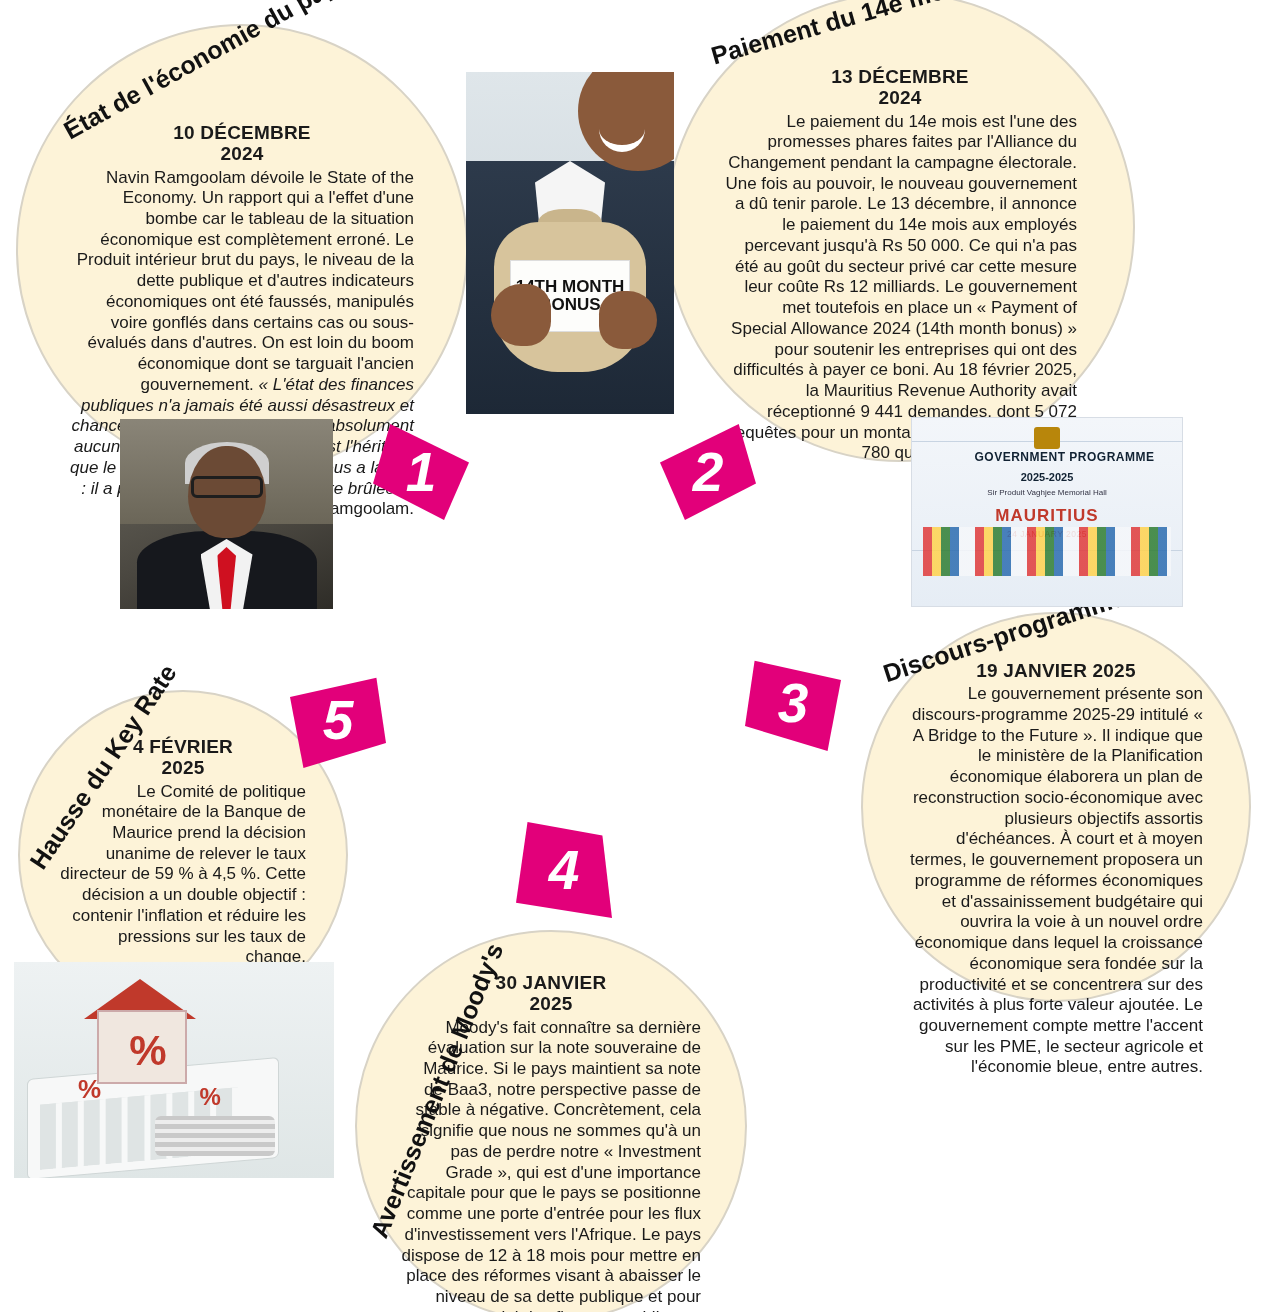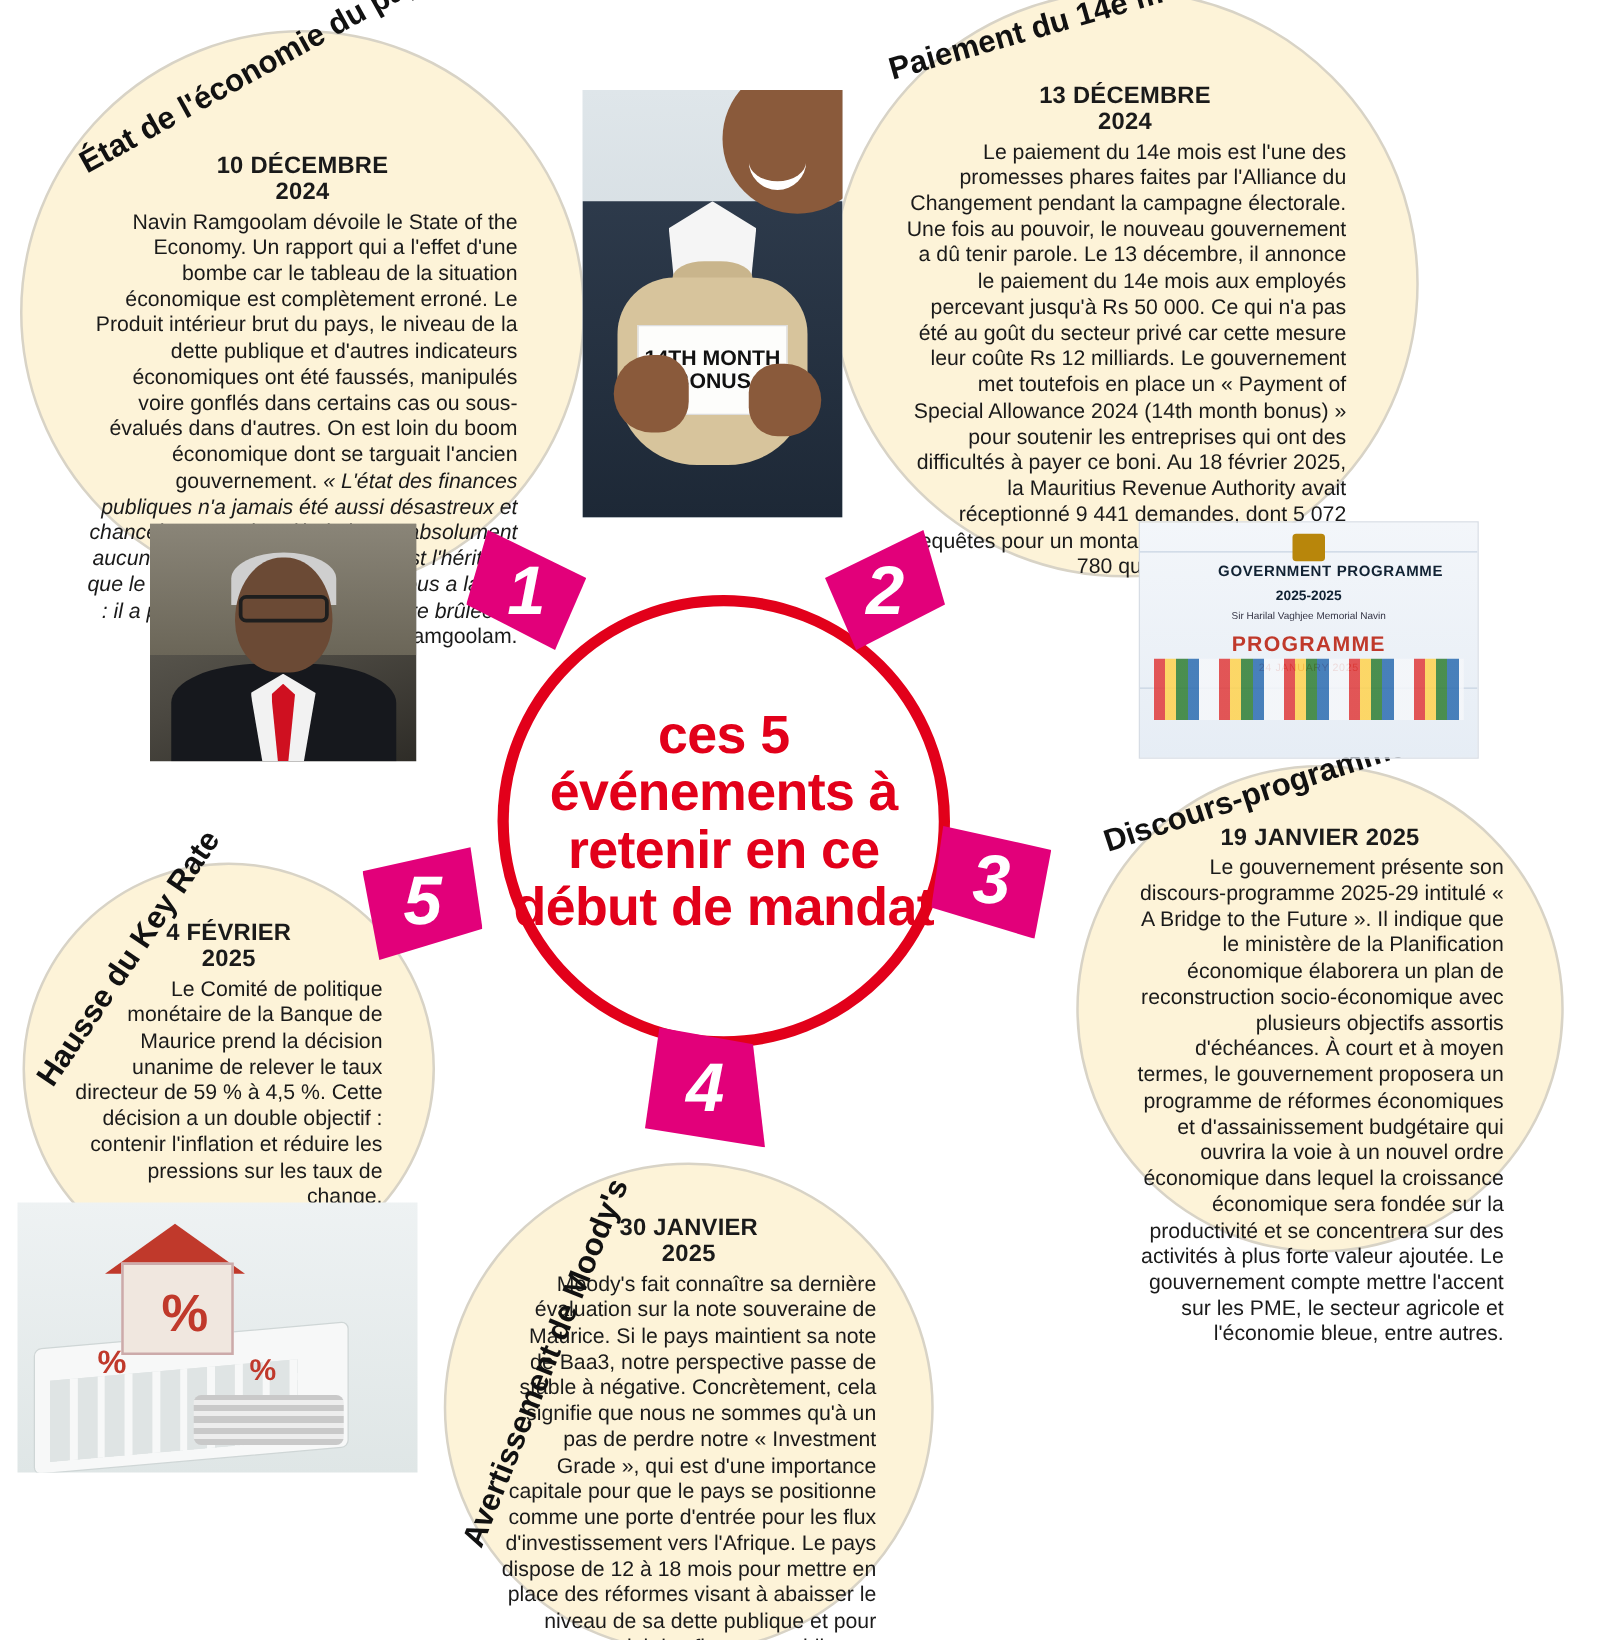--- a/index.html
+++ b/index.html
@@ -208,22 +208,22 @@
     <div class="body">Le gouvernement présente son discours-programme 2025-29 intitulé « A Bridge to the Future ». Il indique que le ministère de la Planification économique élaborera un plan de reconstruction socio-économique avec plusieurs objectifs assortis d'échéances. À court et à moyen termes, le gouvernement proposera un programme de réformes économiques et d'assainissement budgétaire qui ouvrira la voie à un nouvel ordre économique dans lequel la croissance économique sera fondée sur la productivité et se concentrera sur des activités à plus forte valeur ajoutée. Le gouvernement compte mettre l'accent sur les PME, le secteur agricole et l'économie bleue, entre autres.</div>
   </div>
   <div class="heading" style="left:884px;top:660px;transform:rotate(-18deg);">Discours-programme</div>
 
   <div class="photo" id="photo-gov">
     <div class="line" style="top:12%"></div>
       <div class="line" style="top:70%"></div>
     <div class="crest"></div>
     <div class="t1">GOVERNMENT PROGRAMME</div>
     <div class="t2">2025-2025</div>
-    <div class="t3">Sir Harilal Vaghjee Memorial Navin</div>
-    <div class="t4">PROGRAMME</div>
+    <div class="t3">Sir Produit Vaghjee Memorial Hall</div>
+    <div class="t4">MAURITIUS</div>
     <div class="t5">24 JANUARY 2025</div>
     <div class="bars"></div>
   </div>
 
   <div class="bubble" id="b4" style="left:355px;top:930px;width:392px;height:392px;padding:40px 44px 0 44px;">
     <div class="date">30 JANVIER<br>2025</div>
     <div class="body">Moody's fait connaître sa dernière évaluation sur la note souveraine de Maurice. Si le pays maintient sa note de Baa3, notre perspective passe de stable à négative. Concrètement, cela signifie que nous ne sommes qu'à un pas de perdre notre « Investment Grade », qui est d'une importance capitale pour que le pays se positionne comme une porte d'entrée pour les flux d'investissement vers l'Afrique. Le pays dispose de 12 à 18 mois pour mettre en place des réformes visant à abaisser le niveau de sa dette publique et pour assainir les finances publiques.</div>
   </div>
   <div class="heading" style="left:378px;top:1222px;transform:rotate(-68deg);">Avertissement de Moody's</div>
 
@@ -259,17 +259,14 @@
   </div>
   <div class="badge" style="left:516px;top:822px;">
     <div class="shape" style="clip-path:polygon(12% 0,90% 14%,100% 100%,0 84%);"></div>
     <div class="num">4</div>
   </div>
   <div class="badge" style="left:290px;top:672px;">
     <div class="shape" style="clip-path:polygon(0 26%,90% 6%,100% 74%,14% 100%);"></div>
     <div class="num">5</div>
   </div>
 
-  <div class="center">
-    <div class="center-text">ces 5 événements à retenir en ce début de mandat</div>
-  </div>
 
 </div>
 
 </body></html>

